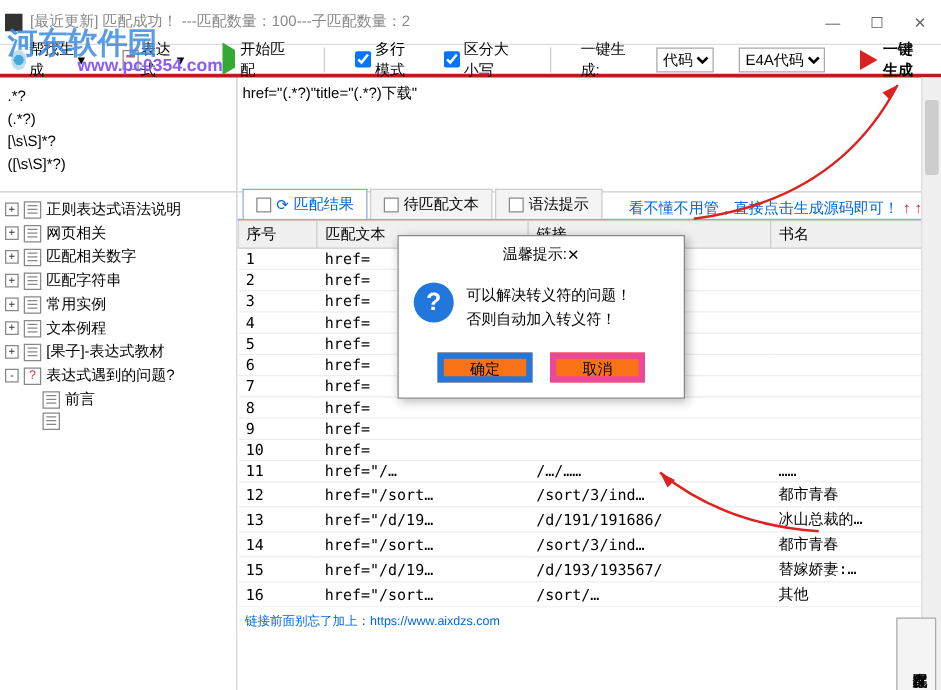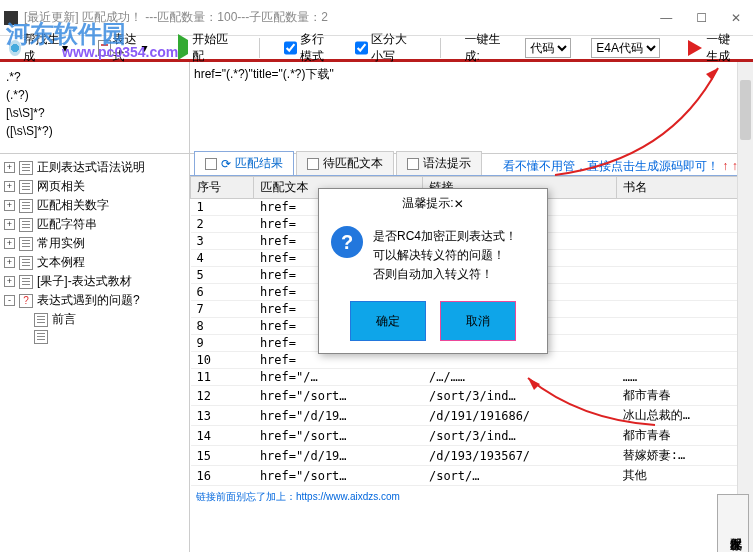--- a/index.html
+++ b/index.html
@@ -11,24 +11,24 @@
 .watermark{position:absolute;top:18px;left:6px;color:#3a8be0;font-size:24px;font-weight:bold;opacity:.85;z-index:3;pointer-events:none}
 .watermark2{position:absolute;top:44px;left:62px;color:#8b5cf6;font-size:14px;font-weight:bold;z-index:3;pointer-events:none}
 .toolbar{height:26px;border-bottom:3px solid #b91c1c;display:flex;align-items:center;padding:0 4px;gap:20px;position:relative}
 .tbtn{display:flex;align-items:center;gap:2px;padding:2px 4px;border:1px solid transparent}
 .tico{width:16px;height:16px;display:inline-block}
 .ico-gear{background:radial-gradient(circle,#4ad 40%,transparent 42%),#bde;border-radius:50%}
 .ico-expr{background:#fff;border:1px solid #888;position:relative}
 .ico-expr:after{content:"";position:absolute;top:3px;left:2px;right:2px;height:2px;background:#d55}
 .ico-play{width:0;height:0;border-left:10px solid #3a3;border-top:6px solid transparent;border-bottom:6px solid transparent}
 .sep{width:1px;height:20px;background:#ccc;margin:0 4px}
-.chk{display:flex;gap:3px}
+.chk{display:flex;align-items:center;gap:3px}
 .chk input{margin:0}
 select{height:20px;font-size:12px;border:1px solid #aaa;background:#fff}
-.genbtn{margin-left:auto;display:flex;align-items:center;gap:4px;font-size:16px;font-weight:normal;padding:0 8px}
+.genbtn{margin-left:auto;display:flex;align-items:center;gap:4px;font-size:16px;font-weight:bold;padding:0 8px}
 .tri-red{width:0;height:0;border-left:14px solid #d22;border-top:8px solid transparent;border-bottom:8px solid transparent}
 .main{display:flex;height:calc(100% - 46px)}
 .left{width:190px;border-right:1px solid #ccc;display:flex;flex-direction:column}
 .patterns{padding:4px 6px;border-bottom:1px solid #ccc;flex:0 0 auto;height:92px}
 .patterns div{margin:4px 0}
 .tree{flex:1;overflow:auto;padding:4px}
 .tree-item{display:flex;align-items:center;gap:4px;padding:1px 0;white-space:nowrap}
 .tree-item.child{padding-left:30px}
 .exp{width:11px;height:11px;border:1px solid #888;display:inline-flex;align-items:center;justify-content:center;font-size:9px;line-height:1;color:#333;background:#fff}
 .fico{width:14px;height:14px;display:inline-block}
@@ -49,21 +49,21 @@
 th{background:#f0f0f0;border:1px solid #ccc;padding:2px 6px;text-align:left;font-weight:normal}
 td{border-bottom:1px solid #eee;padding:1px 6px;font-family:monospace;font-size:12px;white-space:nowrap;overflow:hidden}
 .footer-link{color:#06d;padding:4px 6px;font-size:10px;background:#fff}
 .savebox{position:absolute;right:4px;bottom:4px;width:32px;height:70px;border:1px solid #aaa;background:#f4f4f4;writing-mode:vertical-rl;text-align:center;padding:6px 4px;font-size:12px}
 .dialog{position:absolute;left:318px;top:188px;width:230px;background:#fff;border:1px solid #888;box-shadow:2px 2px 8px rgba(0,0,0,.3);z-index:10}
 .dialog-title{padding:6px 8px;display:flex;justify-content:center;align-items:center}
 .dialog-body{padding:8px 12px 4px;display:flex;gap:10px}
 .info-ico{width:32px;height:32px;border-radius:50%;background:#2277dd;color:#fff;font-size:20px;font-weight:bold;display:flex;align-items:center;justify-content:center;flex:0 0 32px}
 .dialog-msg div{margin:2px 0}
 .dialog-btns{display:flex;justify-content:center;gap:14px;padding:12px}
-.dialog-btns button{width:76px;height:40px;border:1px solid #ec4899;background:#0ea5e9}
+.dialog-btns button{width:76px;height:24px;border:5px solid #ec4899;background:#f97316}
 .dialog-btns button.primary{border-color:#27d}
 .arrow{position:absolute;z-index:5;pointer-events:none}
 .arrow svg{overflow:visible}
 .scrollbar-v{position:absolute;right:0;top:0;bottom:0;width:16px;background:#f0f0f0;border-left:1px solid #ddd}
 .scrollbar-v:before{content:"";position:absolute;top:18px;left:2px;right:2px;height:60px;background:#cdcdcd;border-radius:2px}
 </style>
 </head>
 <body>
 
 <div class="titlebar">
@@ -300,21 +300,20 @@
 </div>
 
 <div class="dialog">
   <div class="dialog-title">
     <span>温馨提示:</span>
     <span>✕</span>
   </div>
   <div class="dialog-body">
     <div class="info-ico">?</div>
     <div class="dialog-msg">
-      <div>是否RC4加密正则表达式！</div>
       <div>可以解决转义符的问题！</div>
       <div>否则自动加入转义符！</div>
     </div>
   </div>
   <div class="dialog-btns">
     <button class="primary">确定</button>
     <button>取消</button>
   </div>
 </div>
 

